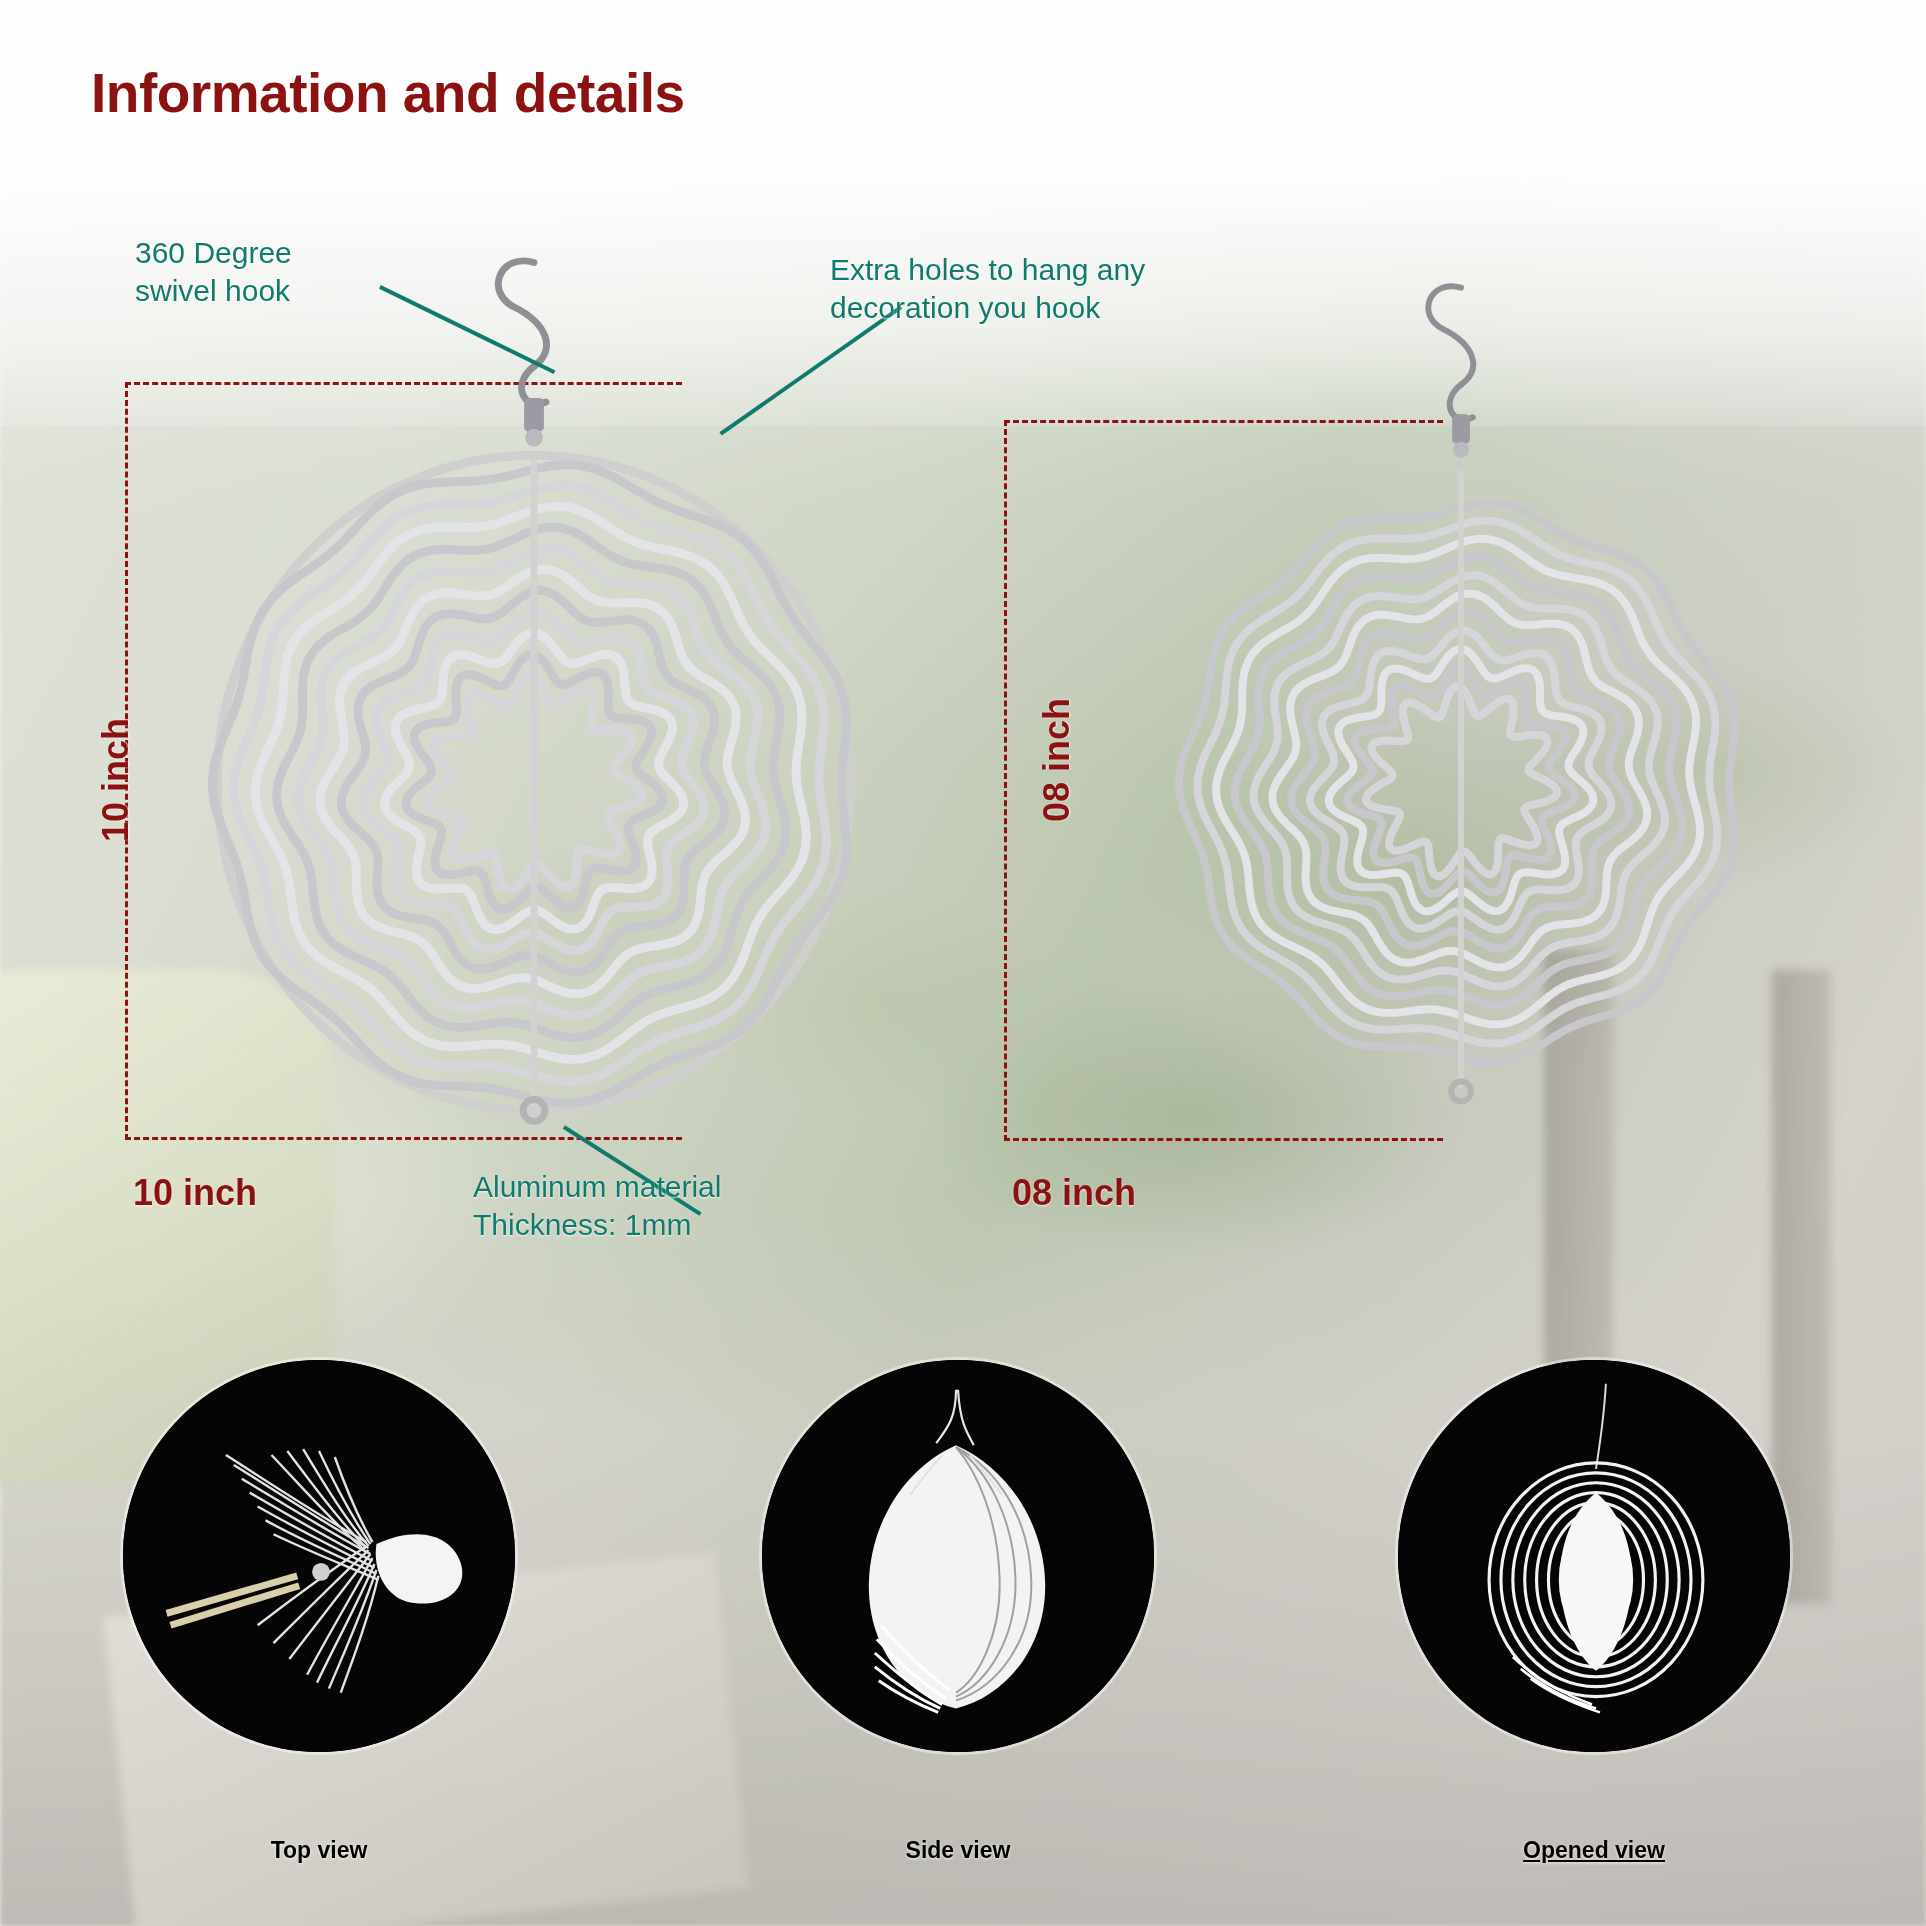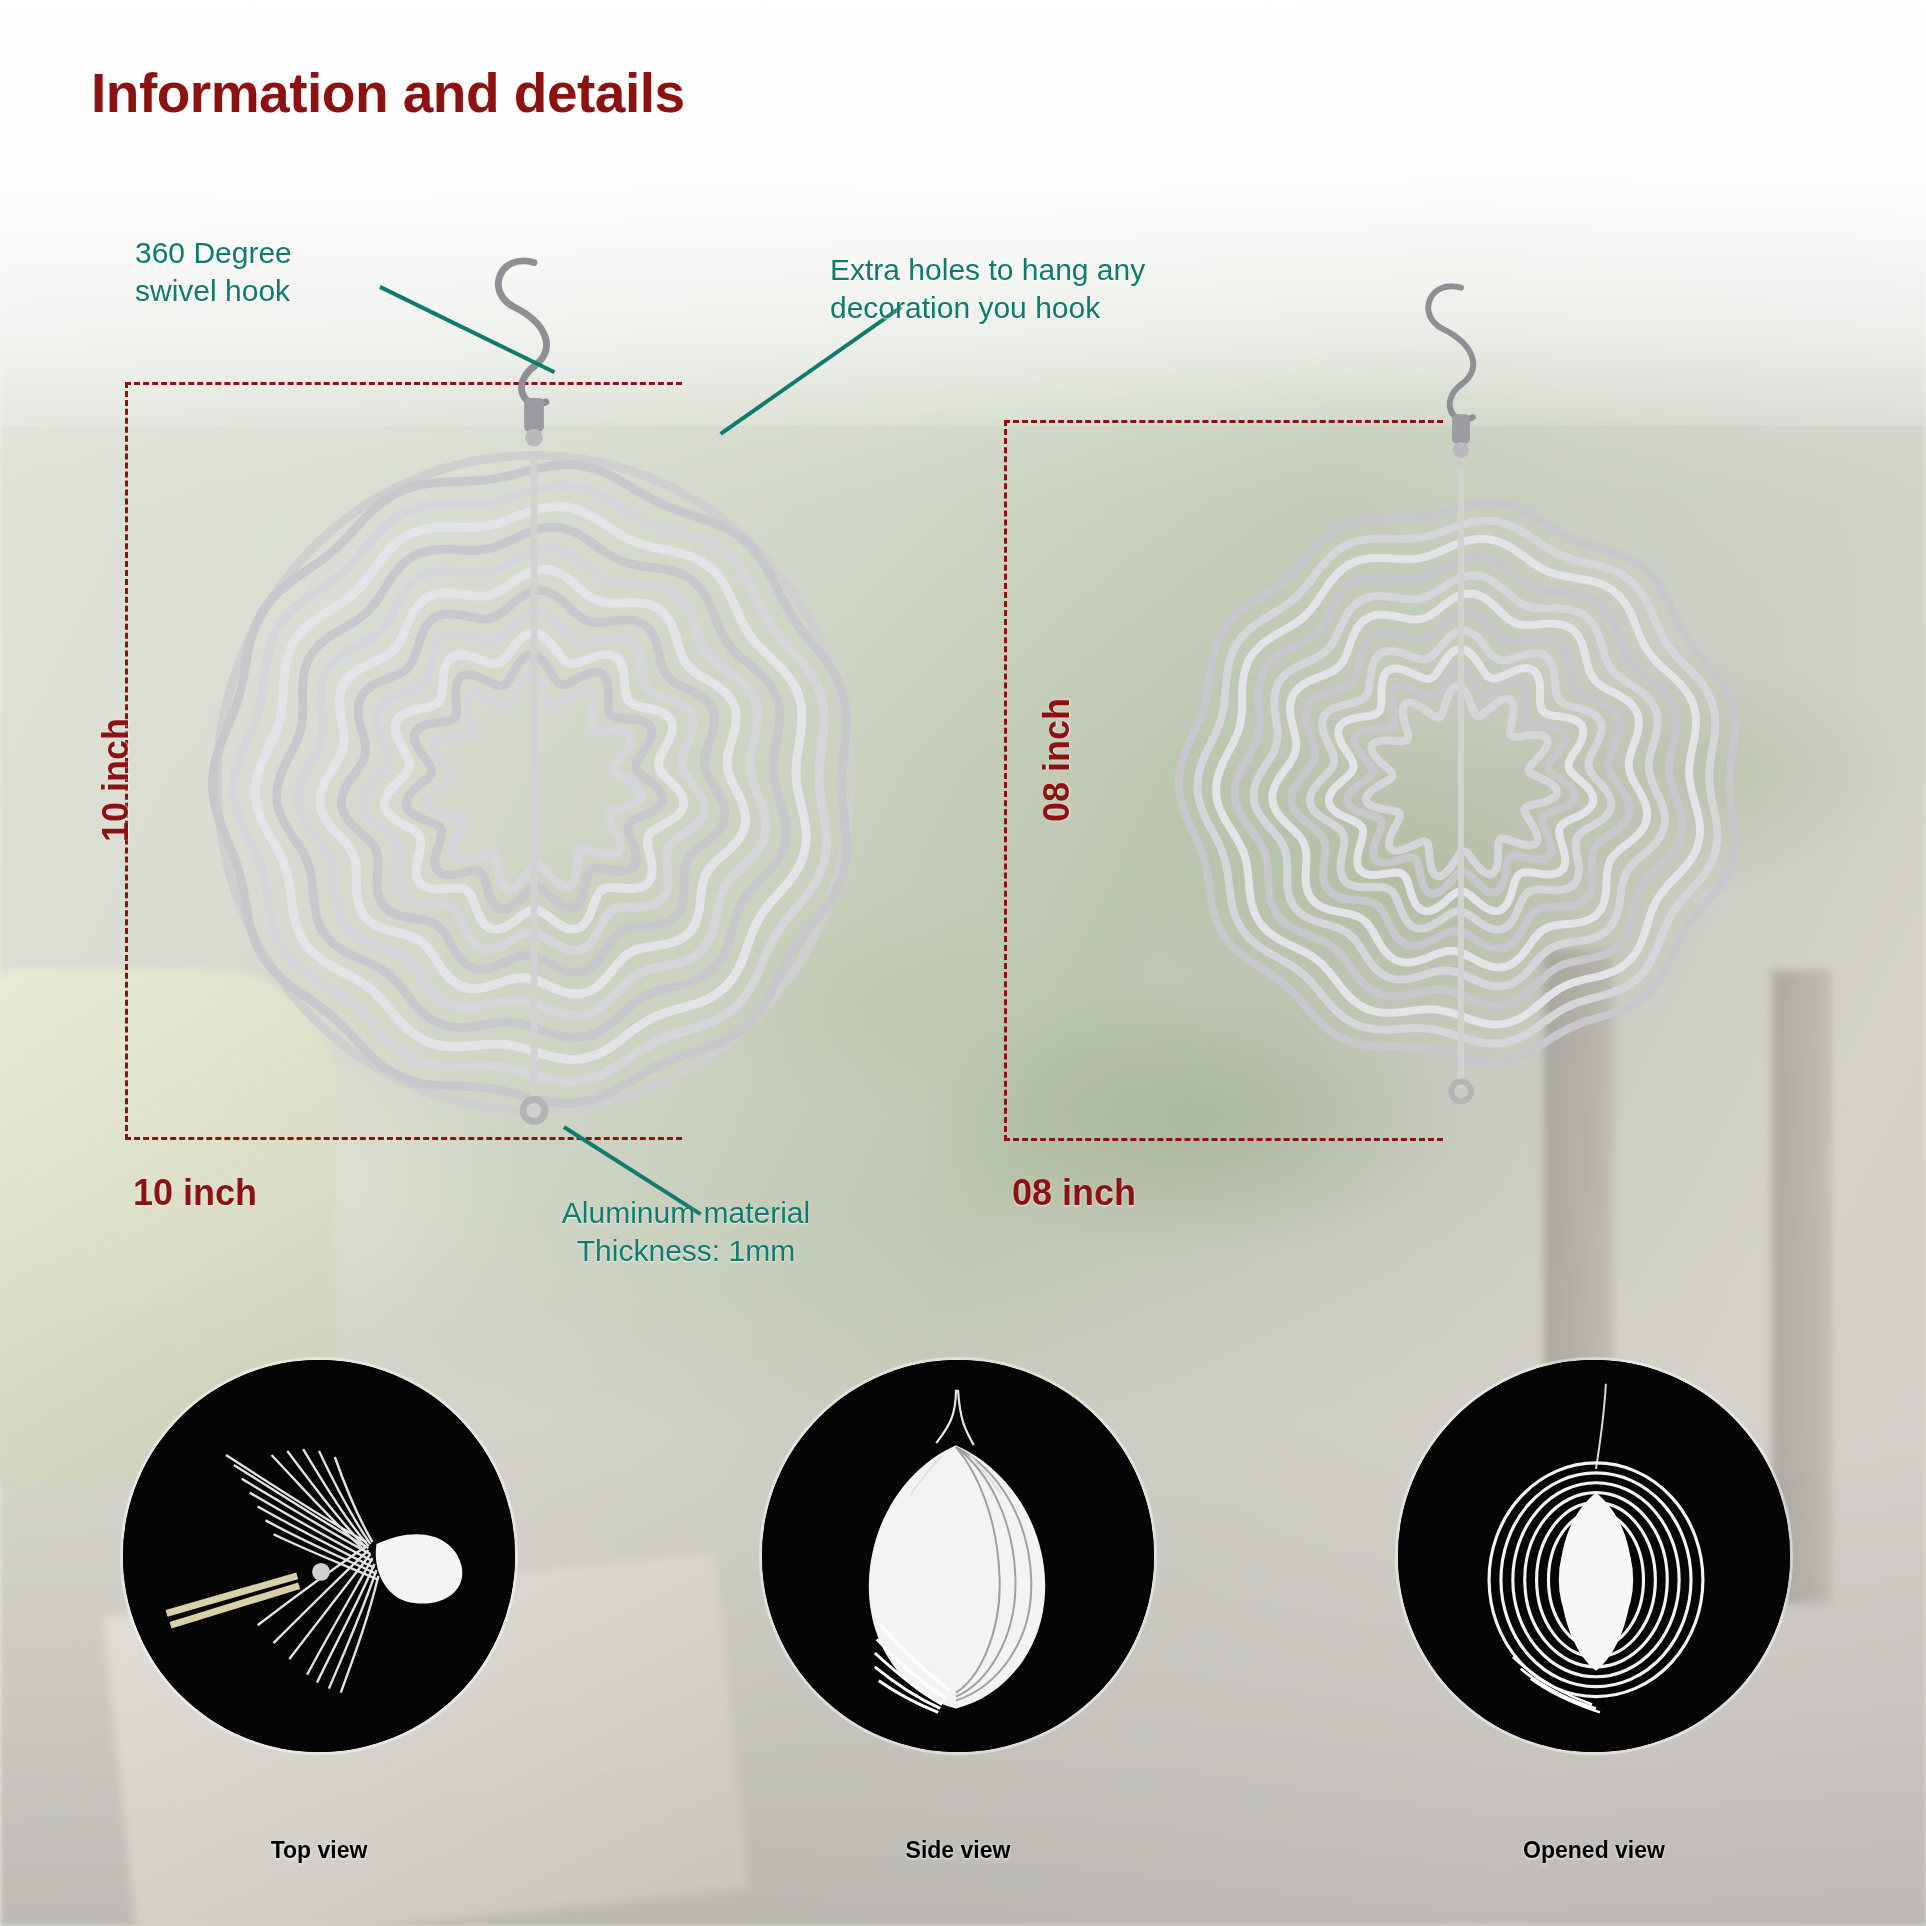--- a/index.html
+++ b/index.html
@@ -92,21 +92,21 @@
   .callout {
     position: absolute;
     color: #117a6e;
     font-weight: normal;
     font-size: 30px;
     line-height: 1.28;
     text-shadow: 0 1px 2px rgba(255,255,255,0.85);
   }
   .callout.c-swivel { left: 135px; top: 234px; }
   .callout.c-holes  { left: 830px; top: 251px; }
-  .callout.c-alu    { left: 473px; top: 1194px; text-align: center; width: 426px; }
+  .callout.c-alu    { left: 473px; top: 1168px; width: 426px; }
 
   
   .leader {
     position: absolute;
     pointer-events: none;
   }
 
   
   .dim {
     position: absolute;
@@ -358,16 +358,16 @@
         <ellipse cx="200" cy="222" rx="36" ry="58"></ellipse>
       </g>
       <path d="M200 134 C 226 154, 238 192, 236 226 C 234 268, 218 300, 200 314 C 182 300, 166 268, 164 226 C 162 192, 174 154, 200 134 Z" fill="#f7f7f7"></path>
       <g stroke="#ffffff" stroke-width="2.6" fill="none">
         <path d="M116 300 C 140 322, 168 338, 196 348"></path>
         <path d="M124 312 C 148 332, 174 344, 200 352"></path>
         <path d="M134 322 C 156 338, 180 348, 204 356"></path>
       </g>
     </svg>
   </div>
-  <div class="photo-caption" style="left:1398px; top:1837px; width:392px;">Opened view</div>
+  <div class="photo-caption" style="left:1398px; top:1837px; width:392px;text-decoration:underline;">Opened view</div>
 
 </div>
 
 
 </body></html>

